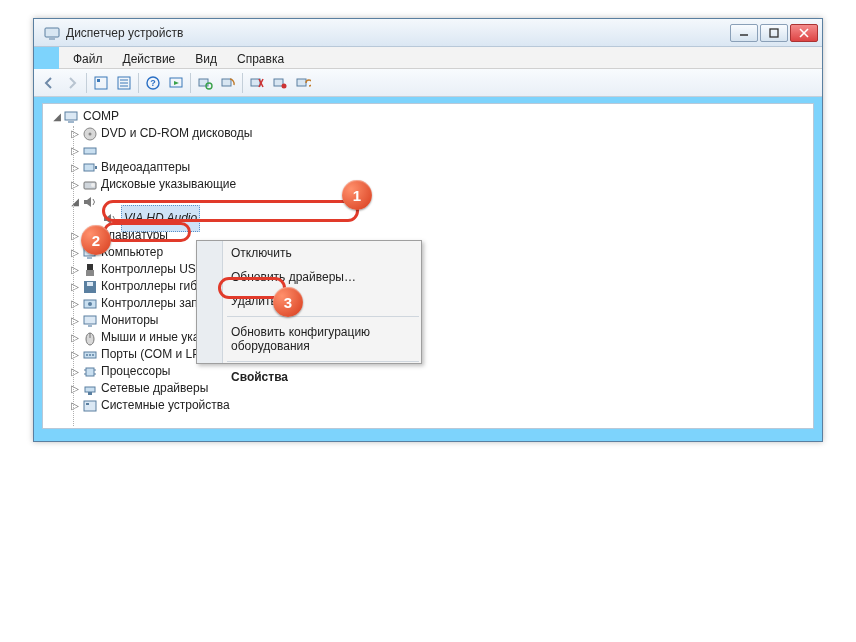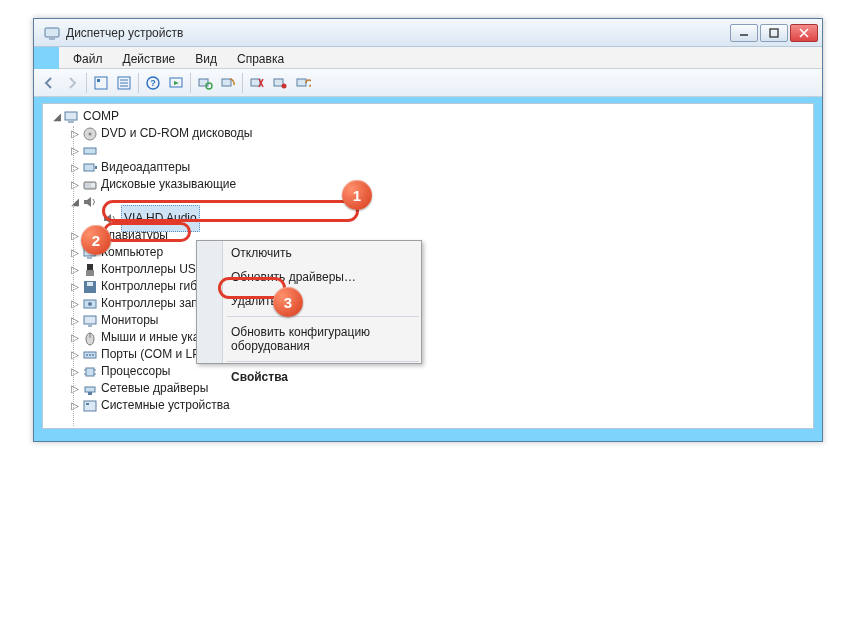--- a/index.html
+++ b/index.html
@@ -25,21 +25,21 @@
   .tool-btn svg { width: 16px; height: 16px; }
   .tool-sep { width: 1px; height: 20px; background: #c4cfd9; margin: 0 2px; }
 
   
   .tree-wrap { position: absolute; left: 8px; top: 84px; right: 8px; bottom: 12px; border: 1px solid #b8c8d8; background: #fff; overflow: hidden; }
   .tree { padding: 4px 4px; font-size: 12px; color: #222; }
   .node { display: flex; align-items: center; height: 17px; line-height: 17px; white-space: nowrap; }
   .expander { width: 12px; text-align: center; color: #6b6b6b; font-size: 10px; }
   .dev-icon { width: 16px; height: 16px; margin: 0 3px 0 1px; display: inline-flex; align-items: center; justify-content: center; }
   .lbl { }
-  .selected { background: #cfe3f7; border: 1px dotted #5a8fc7; padding: 4px 2px; border-radius: 1px; }
+  .selected { background: #cfe3f7; border: 1px dotted #5a8fc7; padding: 4px 2px; border-radius: 1px; font-style: italic; }
 
   
   .ctx { position: absolute; background: #f4f4f4; border: 1px solid #9f9f9f; box-shadow: 2px 2px 4px rgba(0,0,0,.25); font-size: 12px; }
   .ctx-gutter { position: absolute; left: 0; top: 0; bottom: 0; width: 26px; background: #e9edf1; border-right: 1px solid #cfd6dd; }
   .ctx-item { position: relative; padding: 5px 14px 5px 34px; color: #222; }
   .ctx-sep { height: 1px; background: #cfd6dd; margin: 3px 2px 3px 30px; }
 
   
   .callout-ring { position: absolute; border: 3px solid #e13a2a; border-radius: 14px; pointer-events: none; }
   .callout-num { position: absolute; width: 30px; height: 30px; border-radius: 50%; background: radial-gradient(circle at 30% 30%, #ff906c, #d63a1b); color: #fff; font-weight: bold; font-size: 15px; display: flex; align-items: center; justify-content: center; box-shadow: 0 1px 2px rgba(0,0,0,.4), inset 0 1px 1px rgba(255,255,255,.4); pointer-events: none; }

